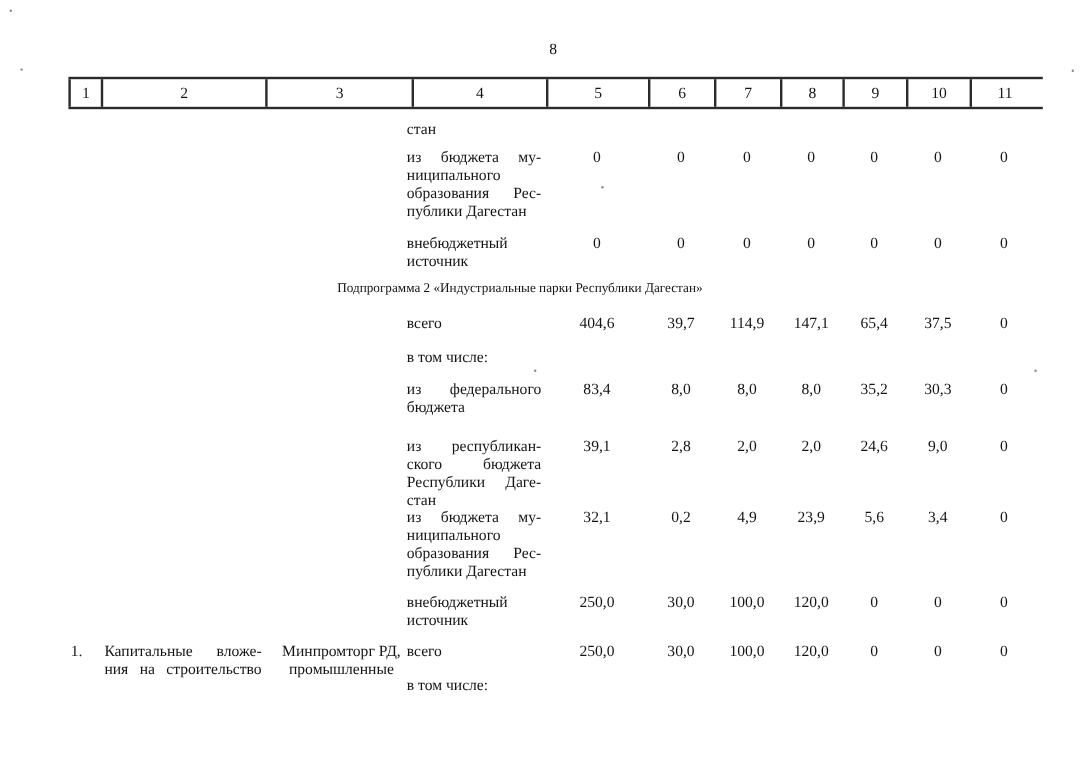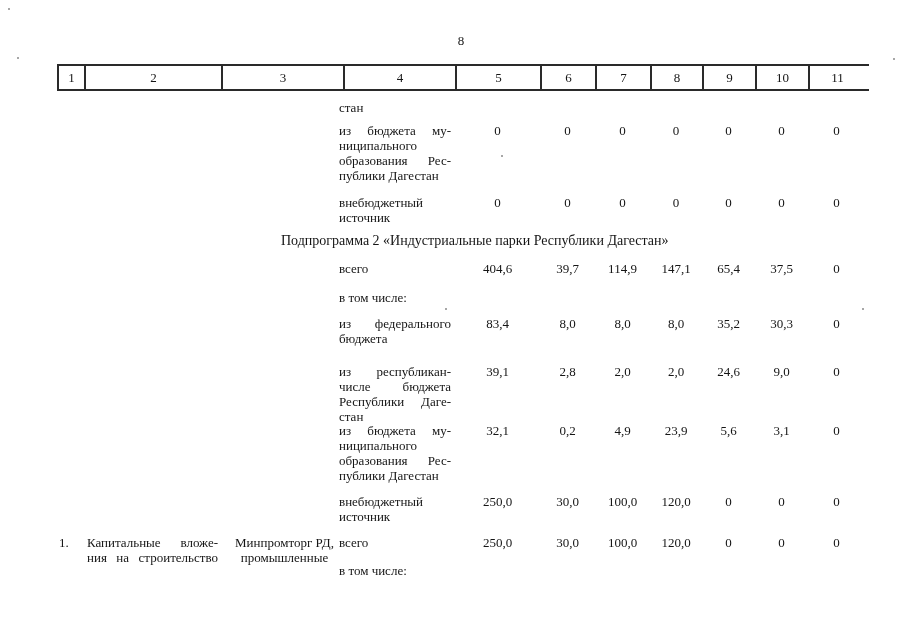--- a/index.html
+++ b/index.html
@@ -50,21 +50,21 @@
   .v5 { grid-column: 5; } .v6 { grid-column: 6; } .v7 { grid-column: 7; }
   .v8 { grid-column: 8; } .v9 { grid-column: 9; } .v10 { grid-column: 10; }
   .v11 { grid-column: 11; }
   .val { text-align: center; }
   .jl { text-align: justify; text-align-last: justify; }
   .jl.last { text-align-last: left; }
   .pl { text-align: center; }
   .section-title {
     position: absolute;
     top: 233px; left: 281px;
-    font-size: 14px; line-height: 15px;
+    font-size: 11px; line-height: 15px;
     white-space: nowrap;
   }
   .speck {
     position: absolute;
     width: 2px; height: 2px;
     background: #8a8a8a;
     border-radius: 50%;
   }
 </style>
 </head>
@@ -155,21 +155,21 @@
     <div class="v7 val">8,0</div>
     <div class="v8 val">8,0</div>
     <div class="v9 val">35,2</div>
     <div class="v10 val">30,3</div>
     <div class="v11 val">0</div>
   </div>
 
   <div class="trow" style="top:364px">
     <div class="c4">
       <div class="jl">из республикан-</div>
-      <div class="jl">числе бюджета</div>
+      <div class="jl">ского бюджета</div>
       <div class="jl">Республики Даге-</div>
       <div class="jl last">стан</div>
     </div>
     <div class="v5 val">39,1</div>
     <div class="v6 val">2,8</div>
     <div class="v7 val">2,0</div>
     <div class="v8 val">2,0</div>
     <div class="v9 val">24,6</div>
     <div class="v10 val">9,0</div>
     <div class="v11 val">0</div>
@@ -180,21 +180,21 @@
       <div class="jl">из бюджета му-</div>
       <div class="jl">ниципального</div>
       <div class="jl">образования Рес-</div>
       <div class="jl last">публики Дагестан</div>
     </div>
     <div class="v5 val">32,1</div>
     <div class="v6 val">0,2</div>
     <div class="v7 val">4,9</div>
     <div class="v8 val">23,9</div>
     <div class="v9 val">5,6</div>
-    <div class="v10 val">3,1</div>
+    <div class="v10 val">3,4</div>
     <div class="v11 val">0</div>
   </div>
 
   <div class="trow" style="top:494px">
     <div class="c4">
       <div class="jl">внебюджетный</div>
       <div class="jl last">источник</div>
     </div>
     <div class="v5 val">250,0</div>
     <div class="v6 val">30,0</div>

